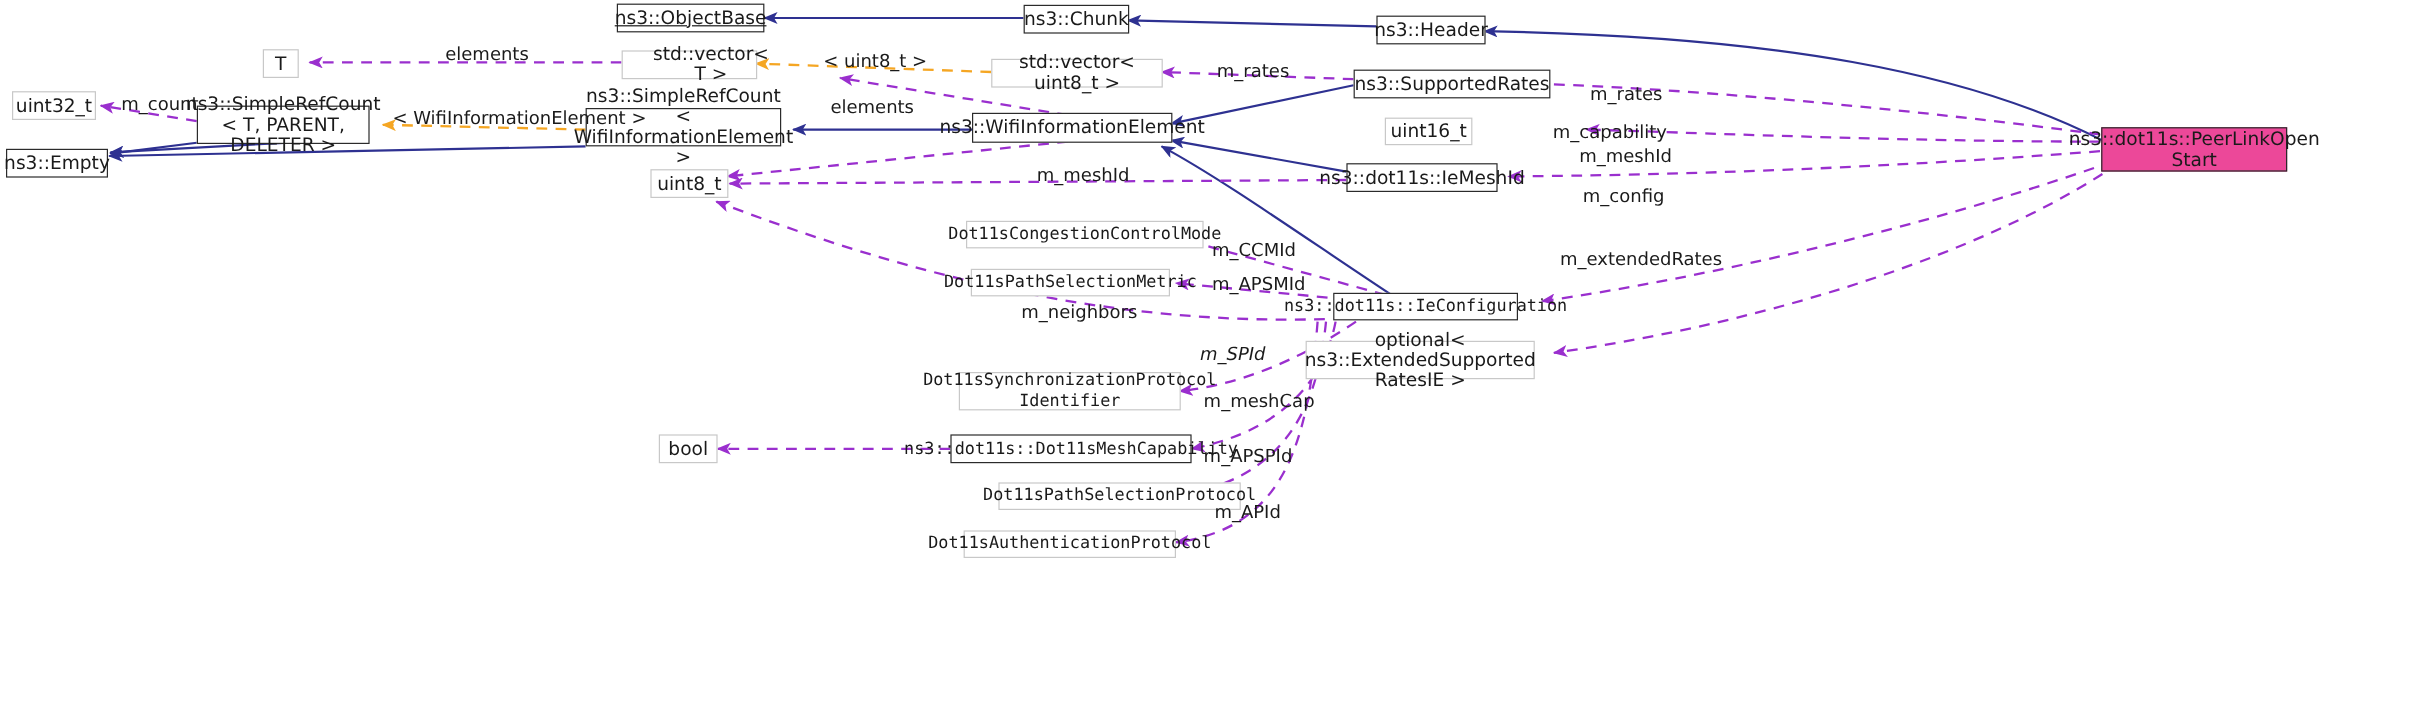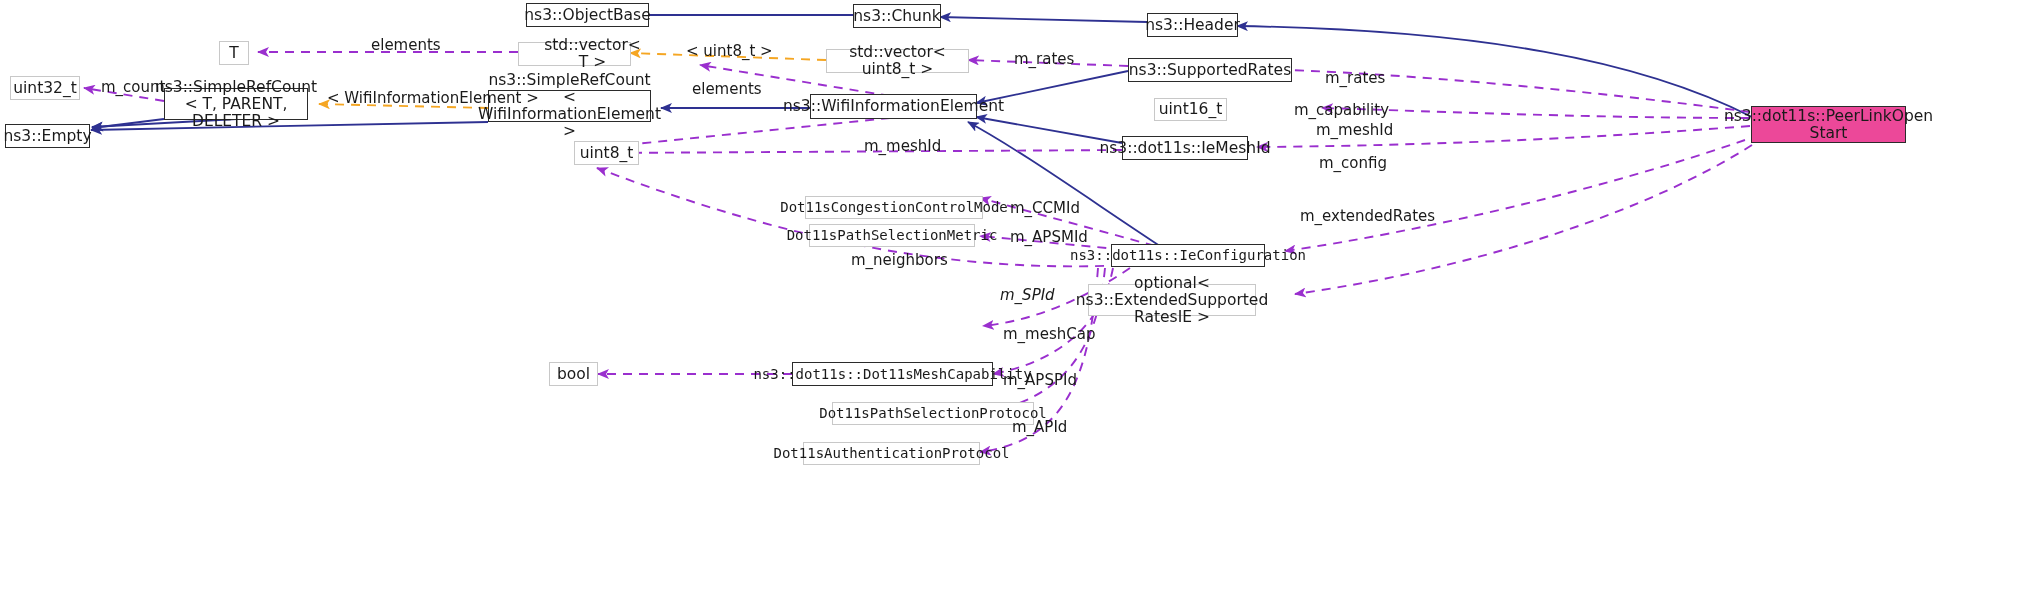--- a/index.html
+++ b/index.html
@@ -158,21 +158,21 @@
     </g>
 
     <g stroke="#f5a623" stroke-width="1.9" fill="none" stroke-dasharray="9,7" marker-end="url(#arrTpl)">
 
       <path d="M826,60 L630,53"></path>
 
       <path d="M488,108 L319,104"></path>
     </g>
   </svg>
 
-  <div class="node cls" style="left:526px; top:3px; width:123px; height:24px;">
+  <div class="node cls" style="left:514px; top:3px; width:123px; height:24px;text-decoration:underline;">
     <span>ns3::ObjectBase</span>
   </div>
 
   <div class="node cls" style="left:853px; top:4px; width:88px; height:24px;">
     <span>ns3::Chunk</span>
   </div>
 
   <div class="node cls" style="left:1147px; top:13px; width:91px; height:24px;">
     <span>ns3::Header</span>
   </div>
@@ -217,45 +217,49 @@
 
   <div class="node focus" style="left:1751px; top:106px; width:155px; height:37px;">
     <span>ns3::dot11s::PeerLinkOpen
 Start</span>
   </div>
 
   <div class="node cls" style="left:5px; top:124px; width:85px; height:24px;">
     <span>ns3::Empty</span>
   </div>
 
-  <div class="node type" style="left:542px; top:141px; width:65px; height:24px;margin-left:32px;">
+  <div class="node type" style="left:542px; top:141px; width:65px; height:24px;">
     <span>uint8_t</span>
   </div>
 
   <div class="node cls" style="left:1122px; top:136px; width:126px; height:24px;">
     <span>ns3::dot11s::IeMeshId</span>
   </div>
 
-  <div class="node type mono" style="left:805px; top:196px; width:178px; height:23px;align-items:center;">
+  <div class="node type mono" style="left:805px; top:184px; width:198px; height:23px;align-items:center;">
     <span>Dot11sCongestionControlMode</span>
   </div>
 
   <div class="node type mono" style="left:809px; top:224px; width:166px; height:23px;">
     <span>Dot11sPathSelectionMetric</span>
   </div>
 
   <div class="node cls mono" style="left:1111px; top:244px; width:154px; height:23px;">
     <span>ns3::dot11s::IeConfiguration</span>
   </div>
 
-  <div class="node type" style="left:1088px; top:284px; width:168px; height:32px;text-align:center;">
+  <div class="node type" style="left:1088px; top:284px; width:191px; height:32px;text-align:center;">
     <span>optional&lt; ns3::ExtendedSupported
 RatesIE &gt;</span>
   </div>
 
+  <div class="node type mono" style="left:799px; top:310px; width:185px; height:32px;">
+    <span>Dot11sSynchronizationProtocol
+Identifier</span>
+  </div>
 
   <div class="node type" style="left:549px; top:362px; width:49px; height:24px;">
     <span>bool</span>
   </div>
 
   <div class="node cls mono" style="left:792px; top:362px; width:201px; height:24px;">
     <span>ns3::dot11s::Dot11sMeshCapability</span>
   </div>
 
   <div class="node type mono" style="left:832px; top:402px; width:202px; height:23px;">

